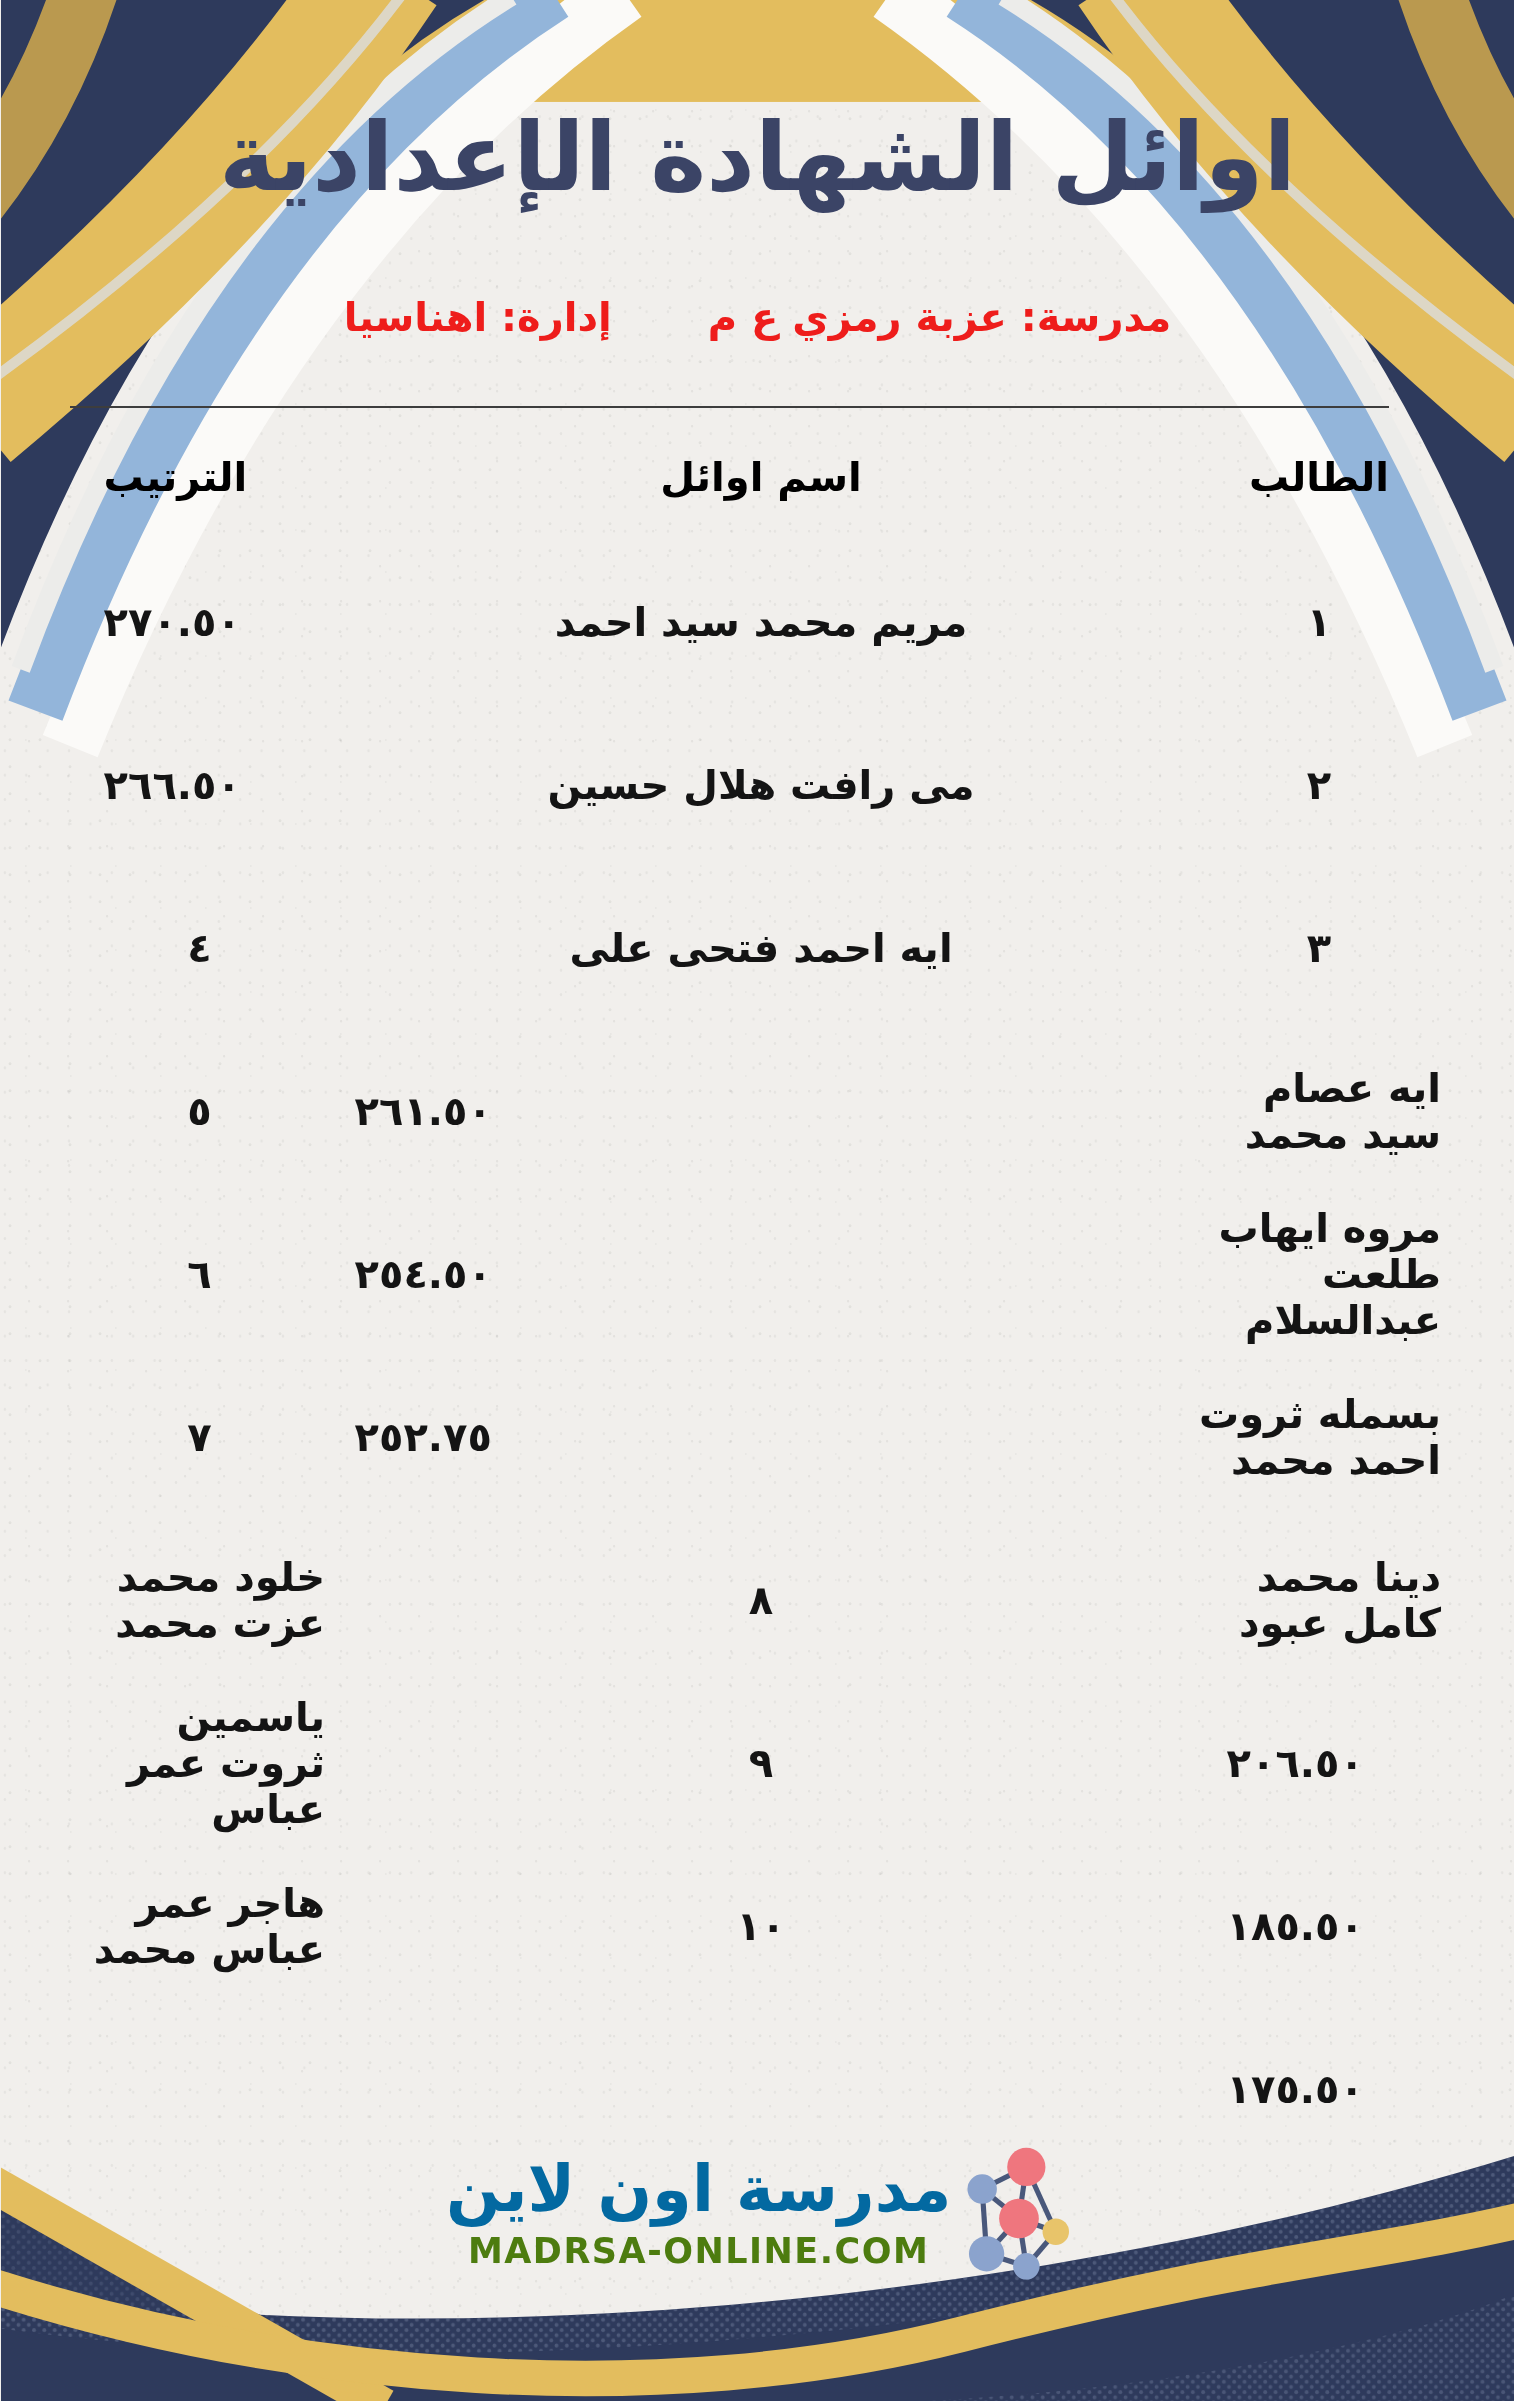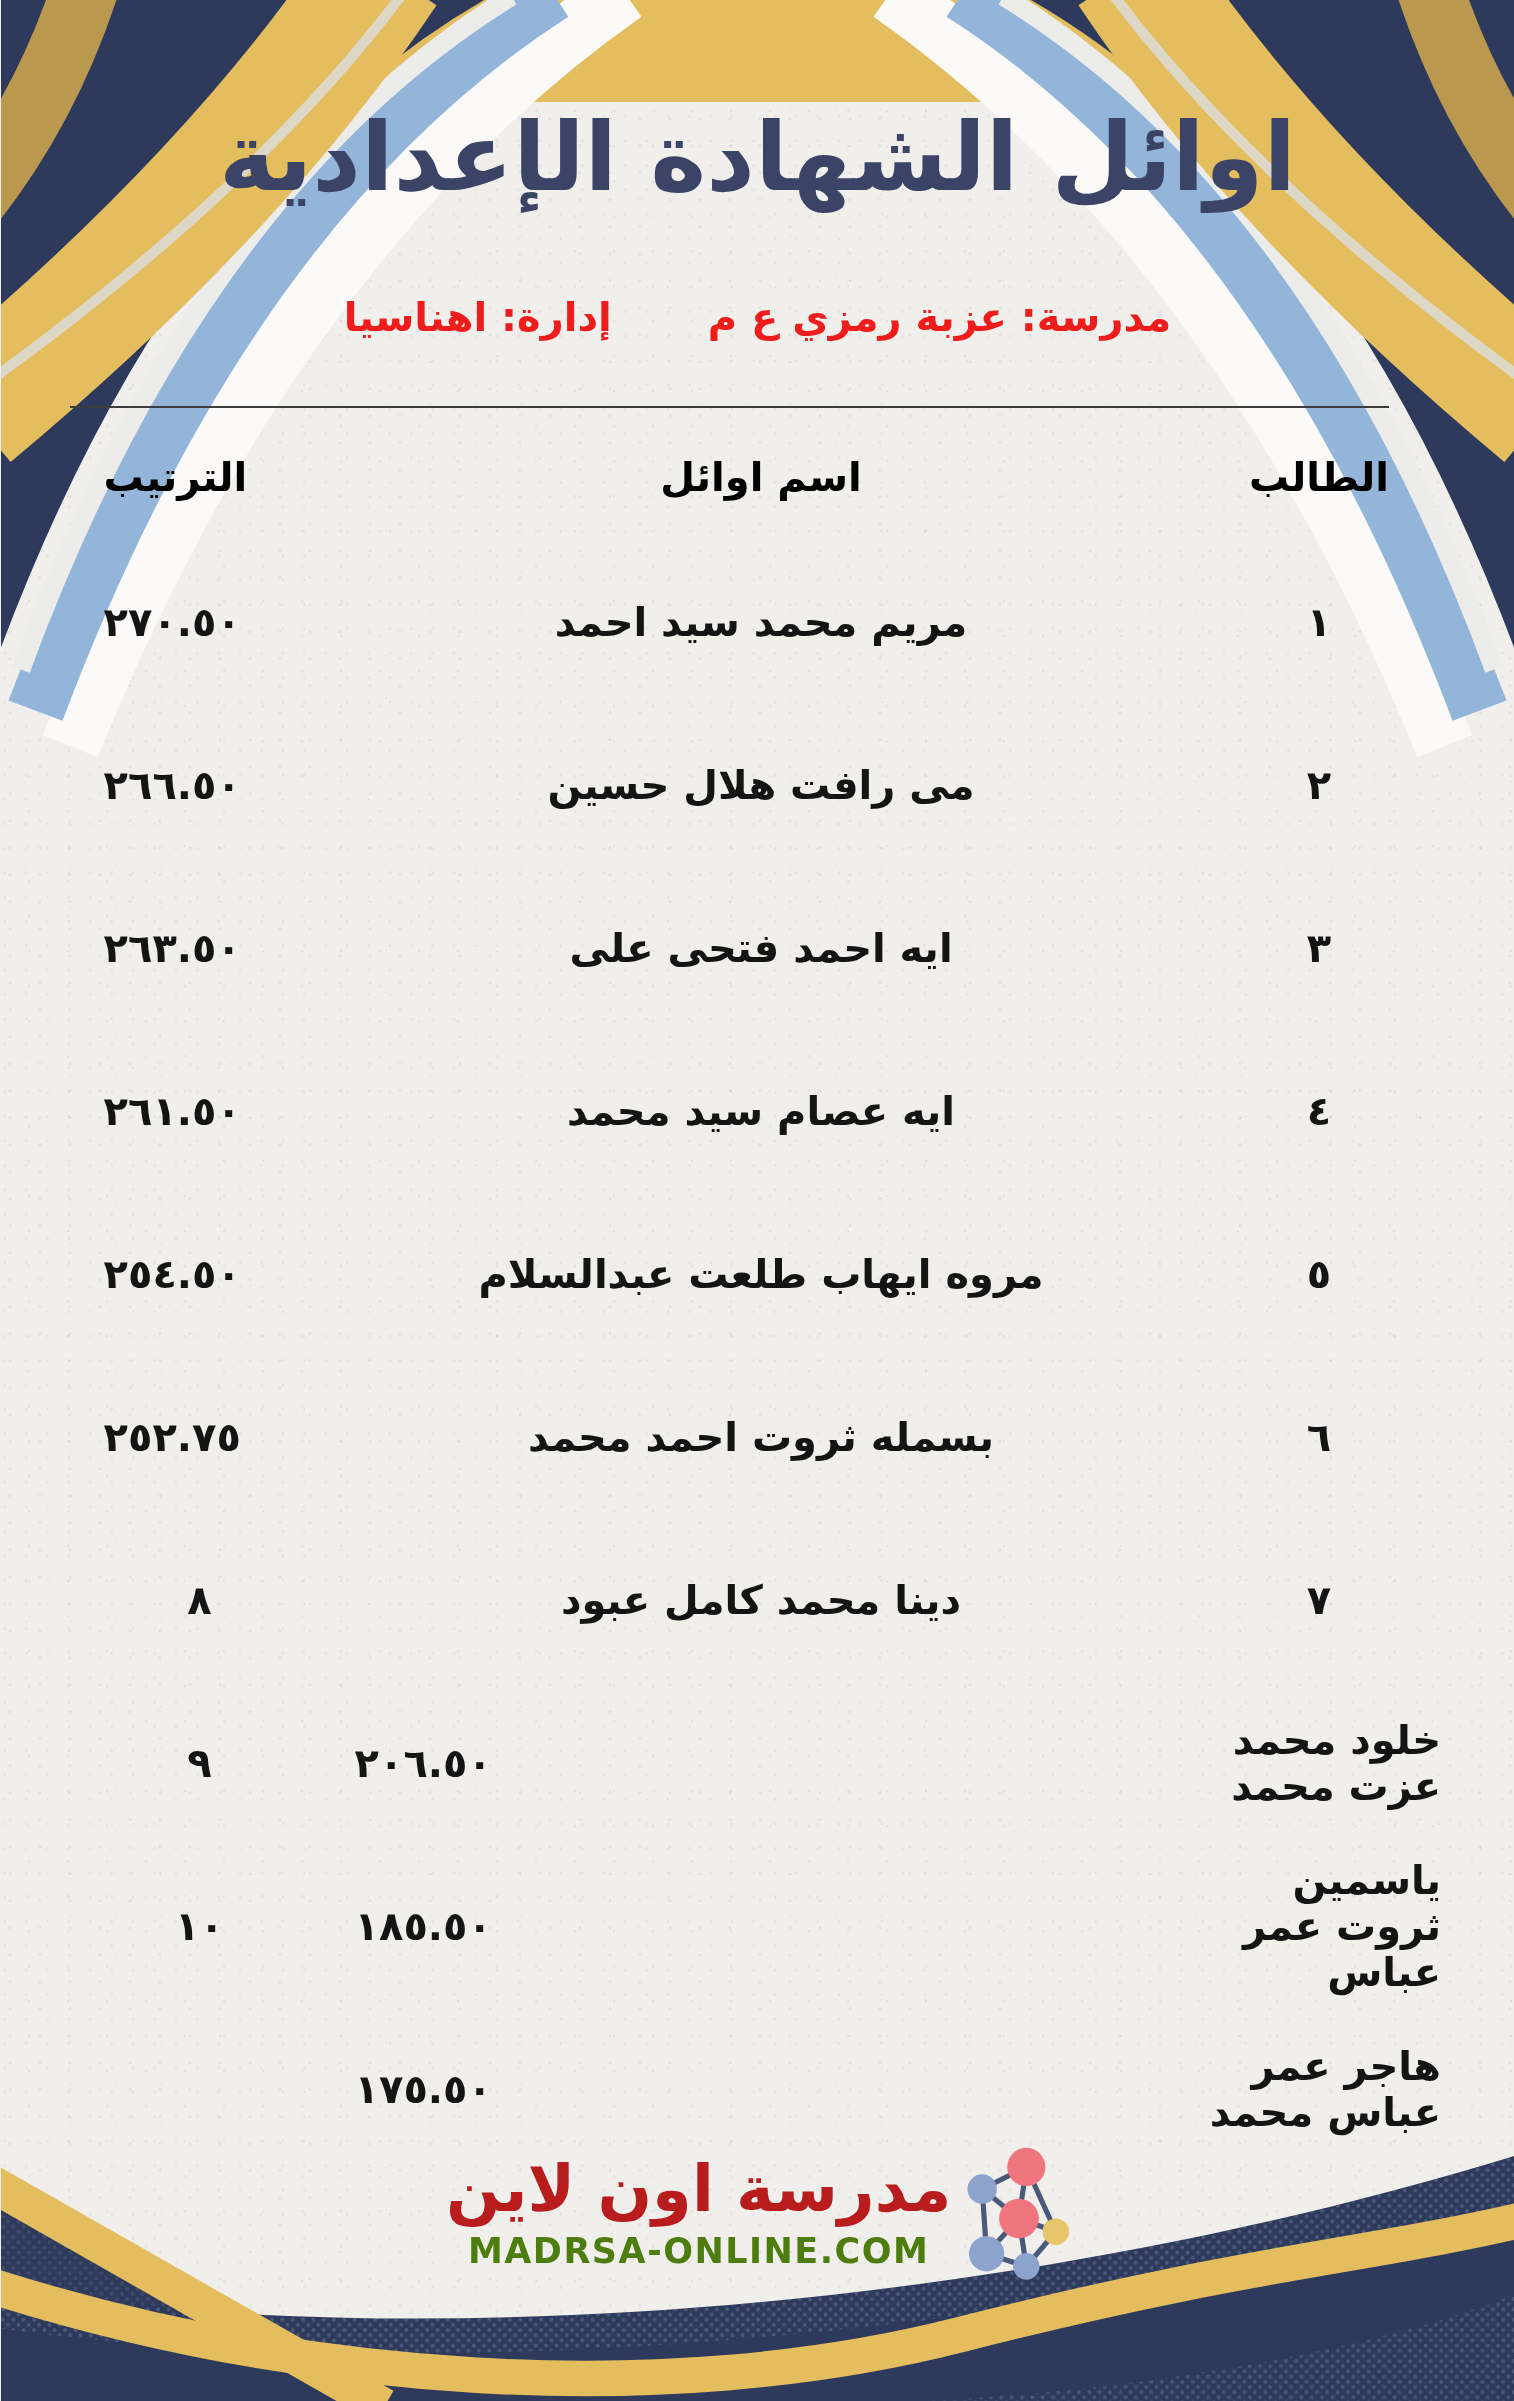--- a/index.html
+++ b/index.html
@@ -47,21 +47,21 @@
   .td { height:163px; }
   .col-rank  { justify-content:center; }
   .col-name  { justify-content:center; }
   .col-total { justify-content:flex-end; padding-inline-end:29.6px; }
 
   .site-logo {
     position:absolute; top:2143px; left:0; right:0;
     display:flex; justify-content:center; align-items:center; gap:14.8px;
   }
   .logo-text { display:flex; flex-direction:column; align-items:center; gap:4.4px; }
-  .logo-ar { font-size:64px; font-weight:bold; color:#b91c1c; }
+  .logo-ar { font-size:64px; font-weight:bold; color:#0369a1; }
   .logo-en { font-size:35px; font-weight:bold; color:#4d7c0f; letter-spacing:1.5px; direction:ltr; }
 </style>
 </head>
 <body>
 
 <svg class="bg" viewBox="0 0 2050 3250" preserveAspectRatio="none" aria-hidden="true">
   <defs>
     <pattern id="ht" width="14" height="14" patternUnits="userSpaceOnUse">
       <circle cx="4" cy="4" r="2.6" fill="#93a0bd" opacity="0.55"></circle>
       <circle cx="11" cy="11" r="2.6" fill="#93a0bd" opacity="0.55"></circle>
@@ -113,21 +113,20 @@
     <div class="cell td col-rank">١</div>
     <div class="cell td col-name">مريم محمد سيد احمد</div>
     <div class="cell td col-total">٢٧٠.٥٠</div>
 
     <div class="cell td col-rank">٢</div>
     <div class="cell td col-name">مى رافت هلال حسين</div>
     <div class="cell td col-total">٢٦٦.٥٠</div>
 
     <div class="cell td col-rank">٣</div>
     <div class="cell td col-name">ايه احمد فتحى على</div>
-    <div class="cell td col-total">٢٦٣.٥٠</div>
 
     <div class="cell td col-rank">٤</div>
     <div class="cell td col-name">ايه عصام سيد محمد</div>
     <div class="cell td col-total">٢٦١.٥٠</div>
 
     <div class="cell td col-rank">٥</div>
     <div class="cell td col-name">مروه ايهاب طلعت عبدالسلام</div>
     <div class="cell td col-total">٢٥٤.٥٠</div>
 
     <div class="cell td col-rank">٦</div>

